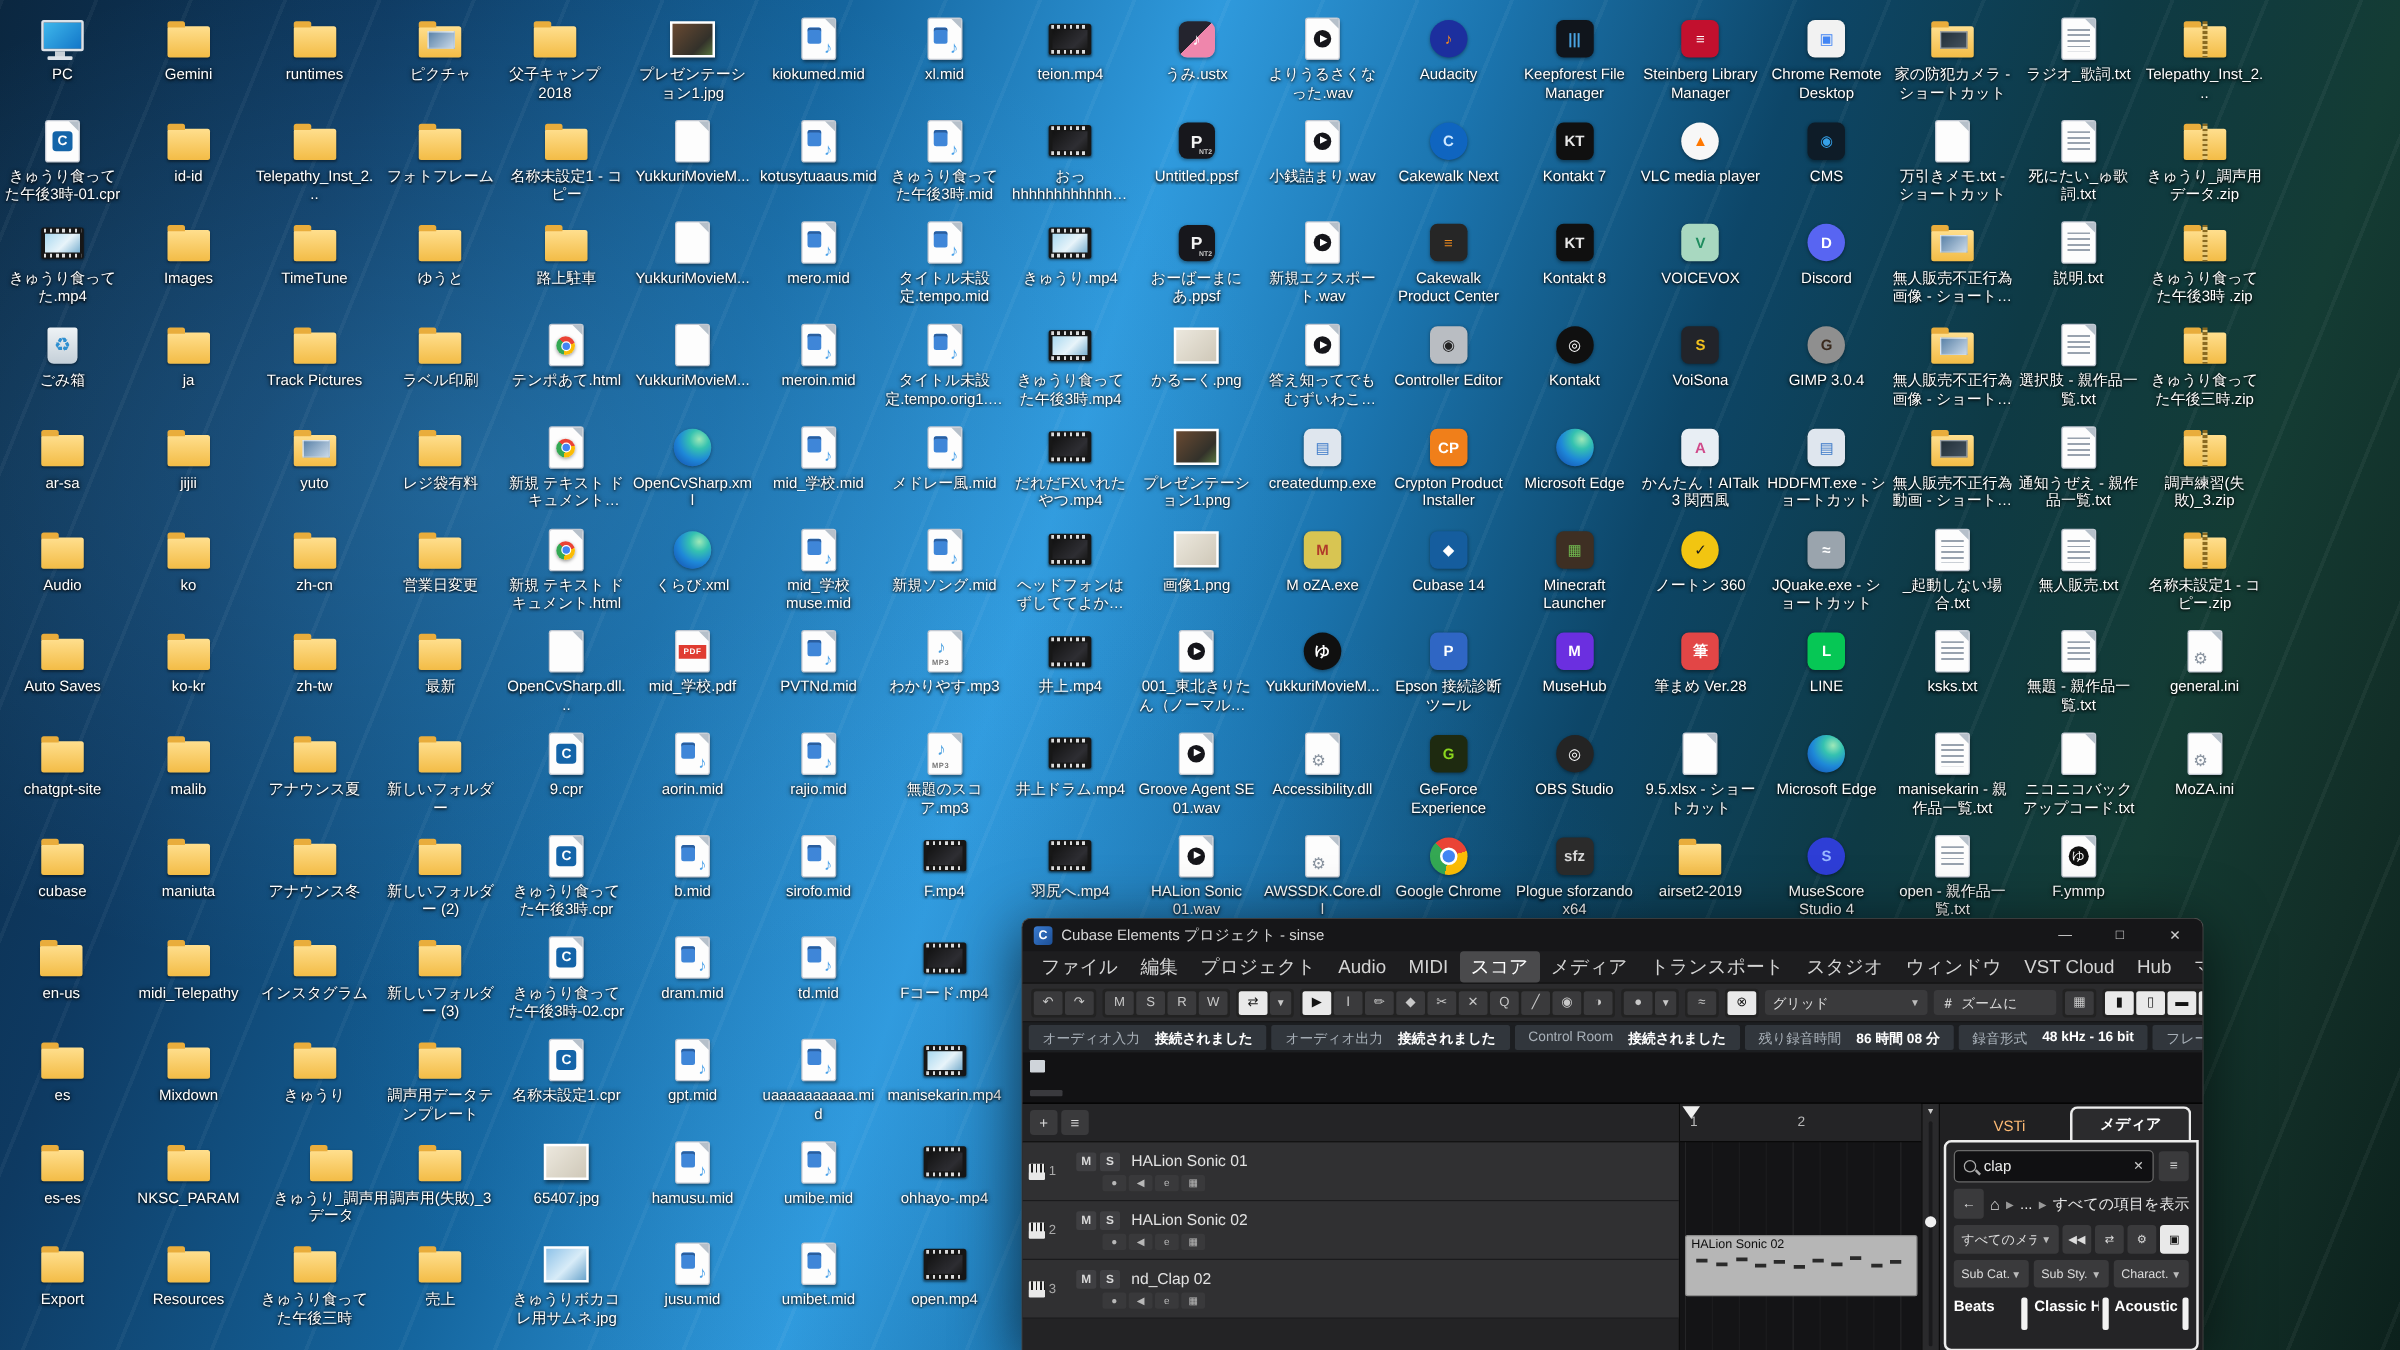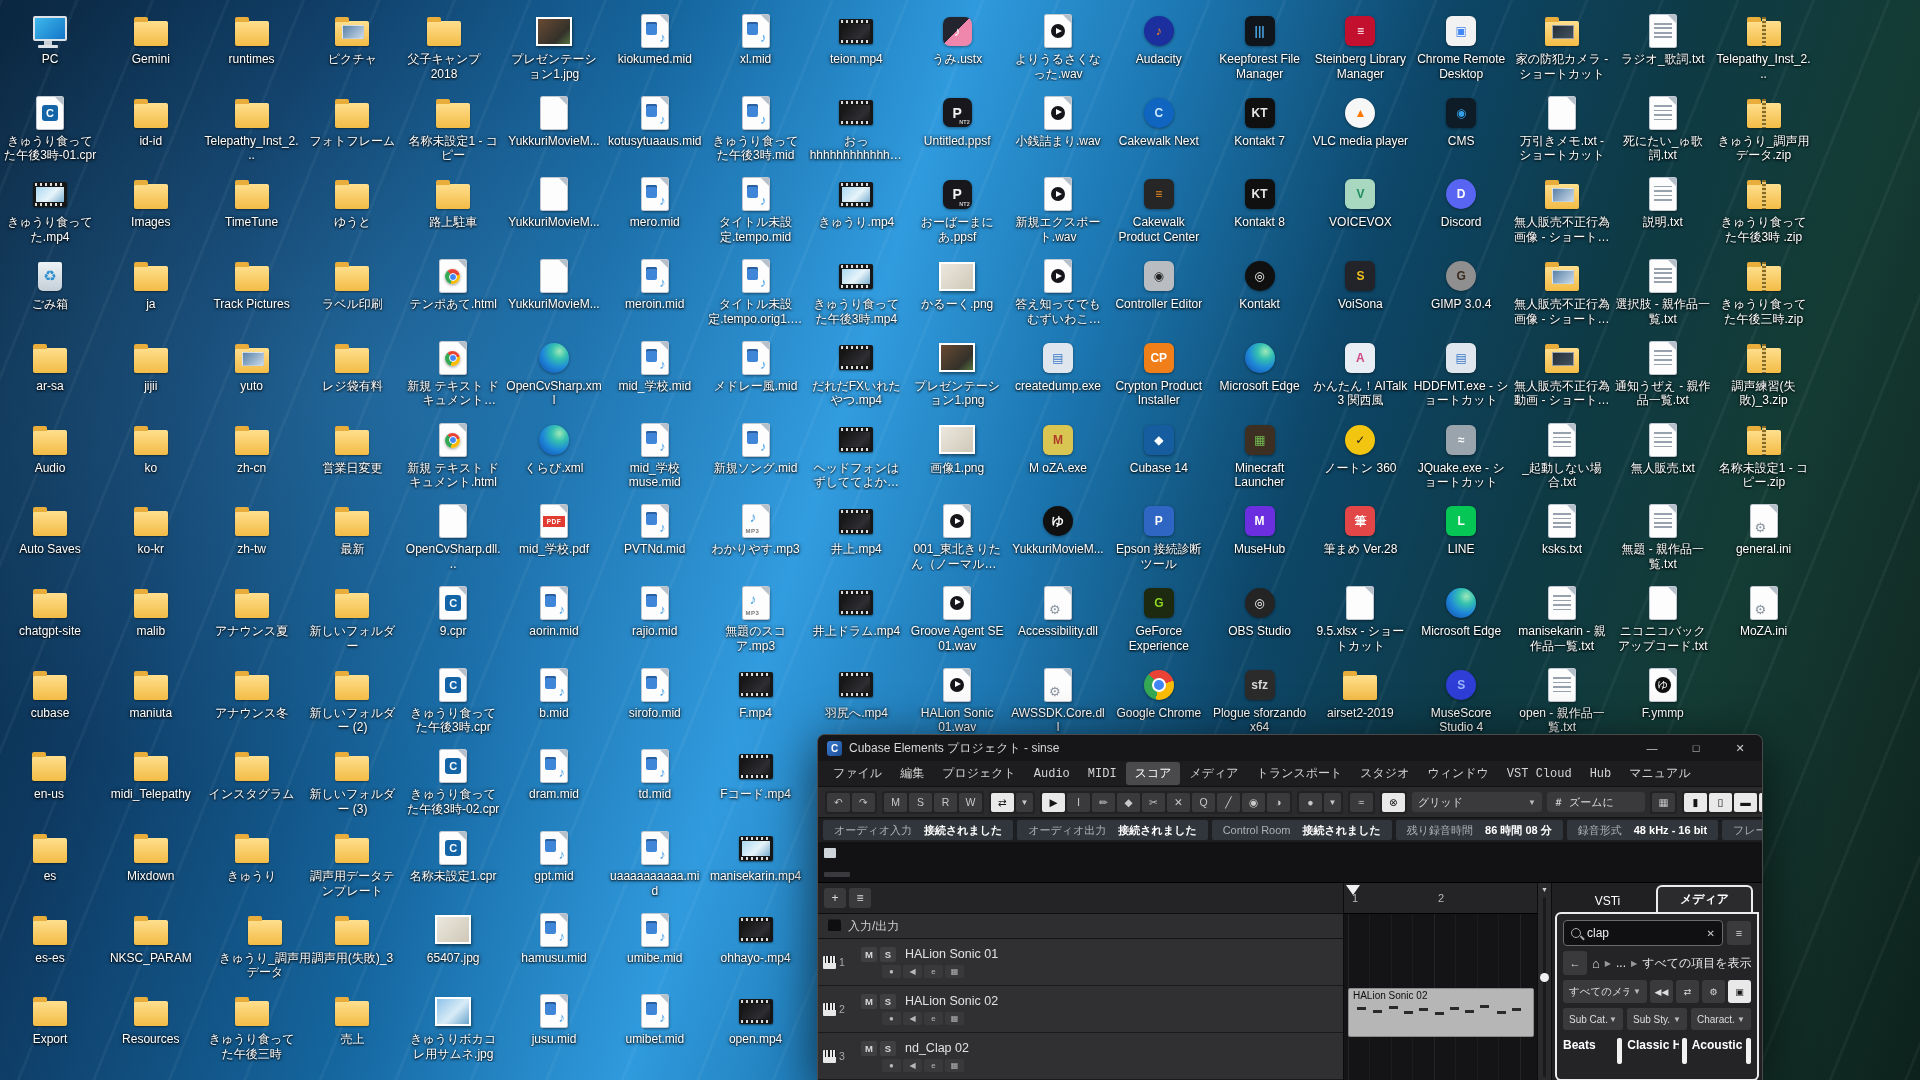--- a/index.html
+++ b/index.html
@@ -78,21 +78,21 @@
   .cwin{position:absolute;left:817px;top:734px;width:944px;height:346px;z-index:5;
     background:#1d1d1f;border:1px solid #4a4a4a;border-bottom:none;border-radius:8px 8px 0 0;
     box-shadow:0 10px 50px rgba(0,0,0,.65);display:flex;flex-direction:column;overflow:hidden;color:#ccc;}
   .tbar{height:26px;background:#161618;display:flex;align-items:center;flex:0 0 auto;}
   .tbar .cico{width:15px;height:15px;margin:0 7px 0 9px;border-radius:3px;background:linear-gradient(135deg,#3a7bd0,#1c4f96);
     color:#fff;font-size:10px;font-weight:bold;display:flex;align-items:center;justify-content:center;}
   .tbar .ttl{font-size:12px;color:#d8d8d8;}
   .tbar .sp{flex:1;}
   .wbtn{width:44px;height:26px;display:flex;align-items:center;justify-content:center;font-size:11px;color:#cfcfcf;}
   .mbar{height:25px;background:#1d1d1f;display:flex;align-items:center;padding-left:6px;flex:0 0 auto;border-bottom:1px solid #111;}
-  .mitem{padding:3px 9px;font-size:12px;color:#d4d4d4;border-radius:3px;white-space:nowrap;font-family:Liberation Mono, monospace;}
+  .mitem{padding:3px 9px;font-size:15px;color:#d4d4d4;border-radius:3px;white-space:nowrap;}
   .mitem.on{background:#4a4a4c;color:#fff;}
   .toolbar{height:30px;background:#2b2b2d;display:flex;align-items:center;gap:5px;padding:0 7px;flex:0 0 auto;border-bottom:1px solid #111;overflow:hidden;}
   .tg{display:flex;gap:2px;background:#222;padding:2px;border-radius:3px;flex:0 0 auto;}
   .tb{min-width:19px;height:19px;padding:0 2px;background:#3a3a3c;color:#c8c8c8;border-radius:2px;
     display:flex;align-items:center;justify-content:center;font-size:10.5px;}
   .tb.on{background:#e9e9e9;color:#141414;}
   .tb.dd{min-width:13px;font-size:8px;}
   .gridbox{width:118px;height:20px;background:#3a3a3c;border-radius:3px;display:flex;align-items:center;padding:0 6px;gap:6px;font-size:11px;color:#ddd;flex:0 0 auto;}
   .gridbox .gl{flex:1;text-align:left;}
   .zoombox{width:86px;height:20px;background:#3a3a3c;border-radius:3px;display:flex;align-items:center;padding:0 6px;gap:5px;font-size:11px;color:#ddd;flex:0 0 auto;overflow:hidden;white-space:nowrap;}
@@ -138,21 +138,21 @@
     border:1px solid #8a8a8a;overflow:hidden;}
   .clip .cl{font-size:10px;color:#0e0e0e;padding:1px 4px;white-space:nowrap;}
   .note{position:absolute;width:9px;height:2.5px;background:#2a2a2a;}
   .zcol{width:13px;background:#2a2a2c;border-left:1px solid #0c0c0c;border-right:1px solid #0c0c0c;
     display:flex;flex-direction:column;align-items:center;padding-top:3px;gap:4px;}
   .zcol .dv{font-size:7px;color:#ccc;}
   .zcol .ztrack{width:3px;flex:1;background:#1a1a1c;border-radius:2px;position:relative;margin-bottom:4px;}
   .zcol .knob{position:absolute;left:-3px;top:42%;width:9px;height:9px;border-radius:50%;background:#f0f0f0;}
   .mrack{width:204px;background:#202022;display:flex;flex-direction:column;padding:0 3px;}
   .mtabs{height:26px;display:flex;align-items:flex-end;gap:2px;padding:3px 6px 0;}
-  .mtab{flex:1;text-align:center;font-size:12px;color:#ffffff;padding:4px 0;}
+  .mtab{flex:1;text-align:center;font-size:12px;color:#fdba74;padding:4px 0;}
   .mtab.on{background:#2b2b2d;color:#fff;border:2px solid #ececec;border-bottom:none;border-radius:6px 6px 0 0;font-weight:bold;}
   .rackbody{flex:1;border:2px solid #ececec;border-radius:6px 0 6px 6px;background:#242426;
     display:flex;flex-direction:column;gap:5px;padding:6px 6px 0;min-height:0;}
   .srow{display:flex;gap:4px;align-items:center;}
   .sfield{flex:1;height:24px;background:#101012;border:1px solid #6a6a6a;border-radius:4px;
     display:flex;align-items:center;gap:6px;padding:0 7px;}
   .mag{width:8px;height:8px;border:1.5px solid #aaa;border-radius:50%;position:relative;flex:0 0 auto;}
   .mag::after{content:"";position:absolute;width:5px;height:1.5px;background:#aaa;transform:rotate(45deg);right:-4.5px;bottom:-1.5px;}
   .sval{flex:1;font-size:12px;color:#eee;}
   .sclr{font-size:10px;color:#ccc;}
@@ -1654,24 +1654,20 @@
         <span class="sl">フレームレート</span>
       </div>
     </div>
   <div class="gapstrip"></div>
   <div class="pzone">
     <div class="tzone">
       <div class="tztb" id="tracktoolbar">
           <div class="tzbtn">+</div>
           <div class="tzbtn">≡</div>
         </div>
-      <div class="tzhead">
-        <div class="fg"></div>
-        <div class="ht">入力/出力</div>
-      </div>
       <div id="tracklist">
           <div class="trk">
             <div class="tnum">
               <div class="pkeys"></div>
               <span class="tn">1</span>
             </div>
             <div class="tmain">
               <div class="trow1">
                 <div class="msb">M</div>
                 <div class="msb">S</div>

